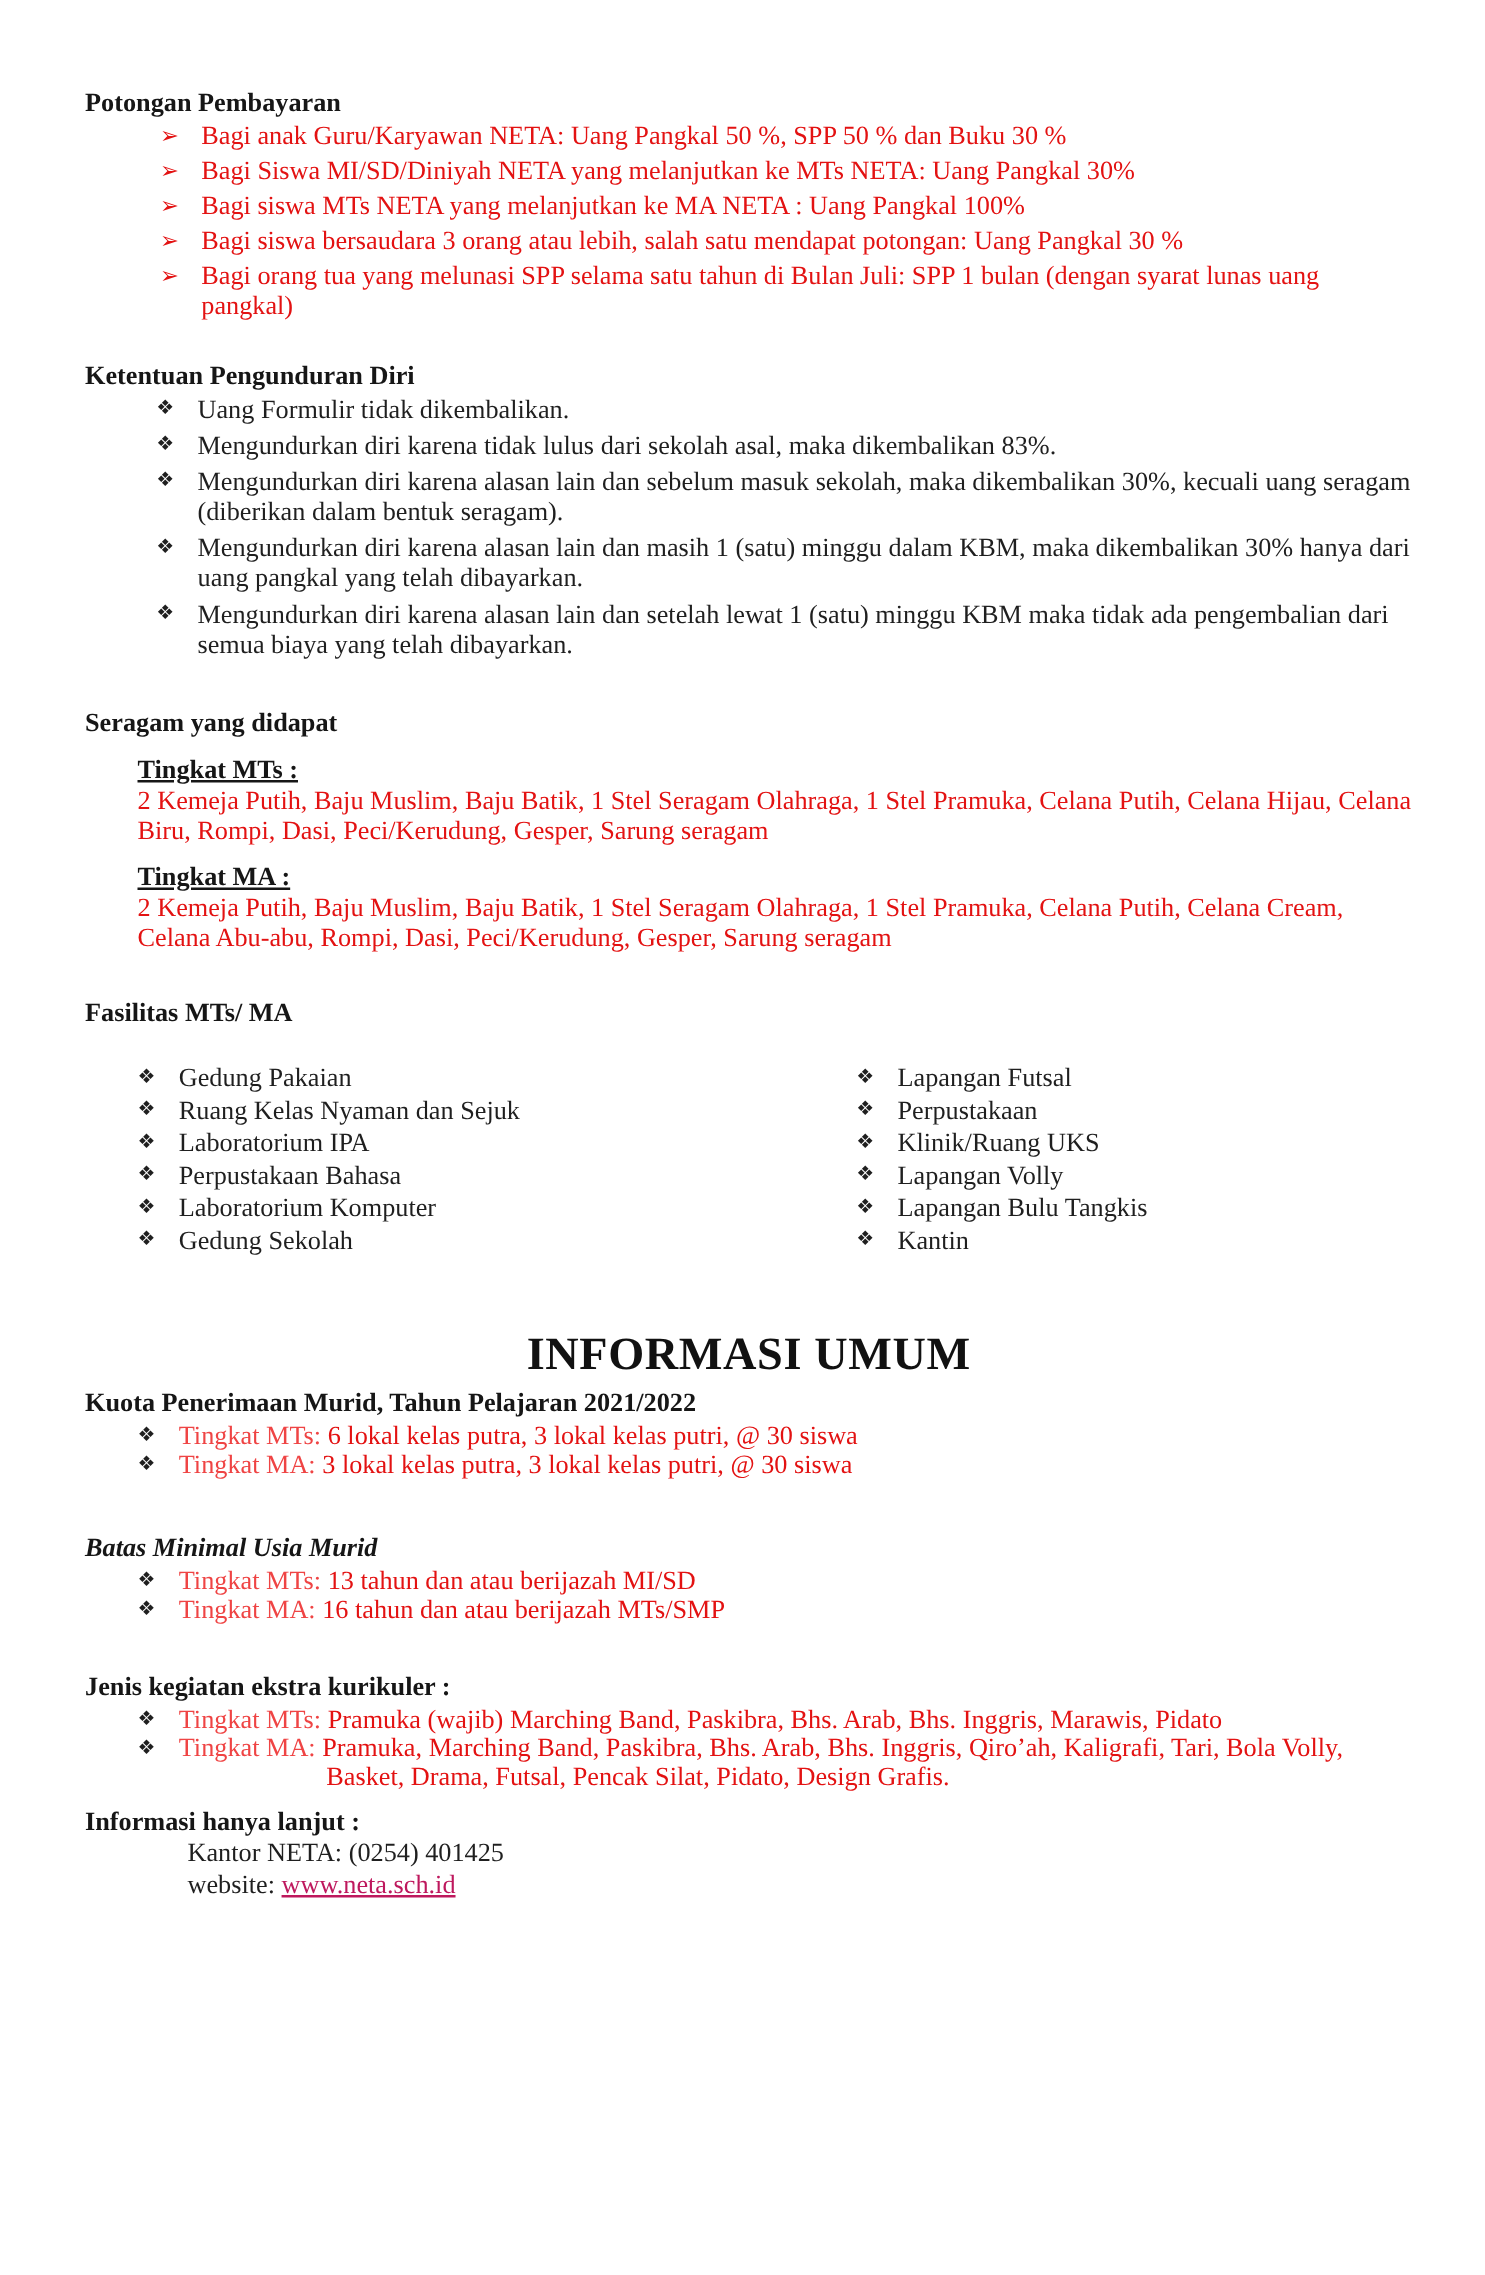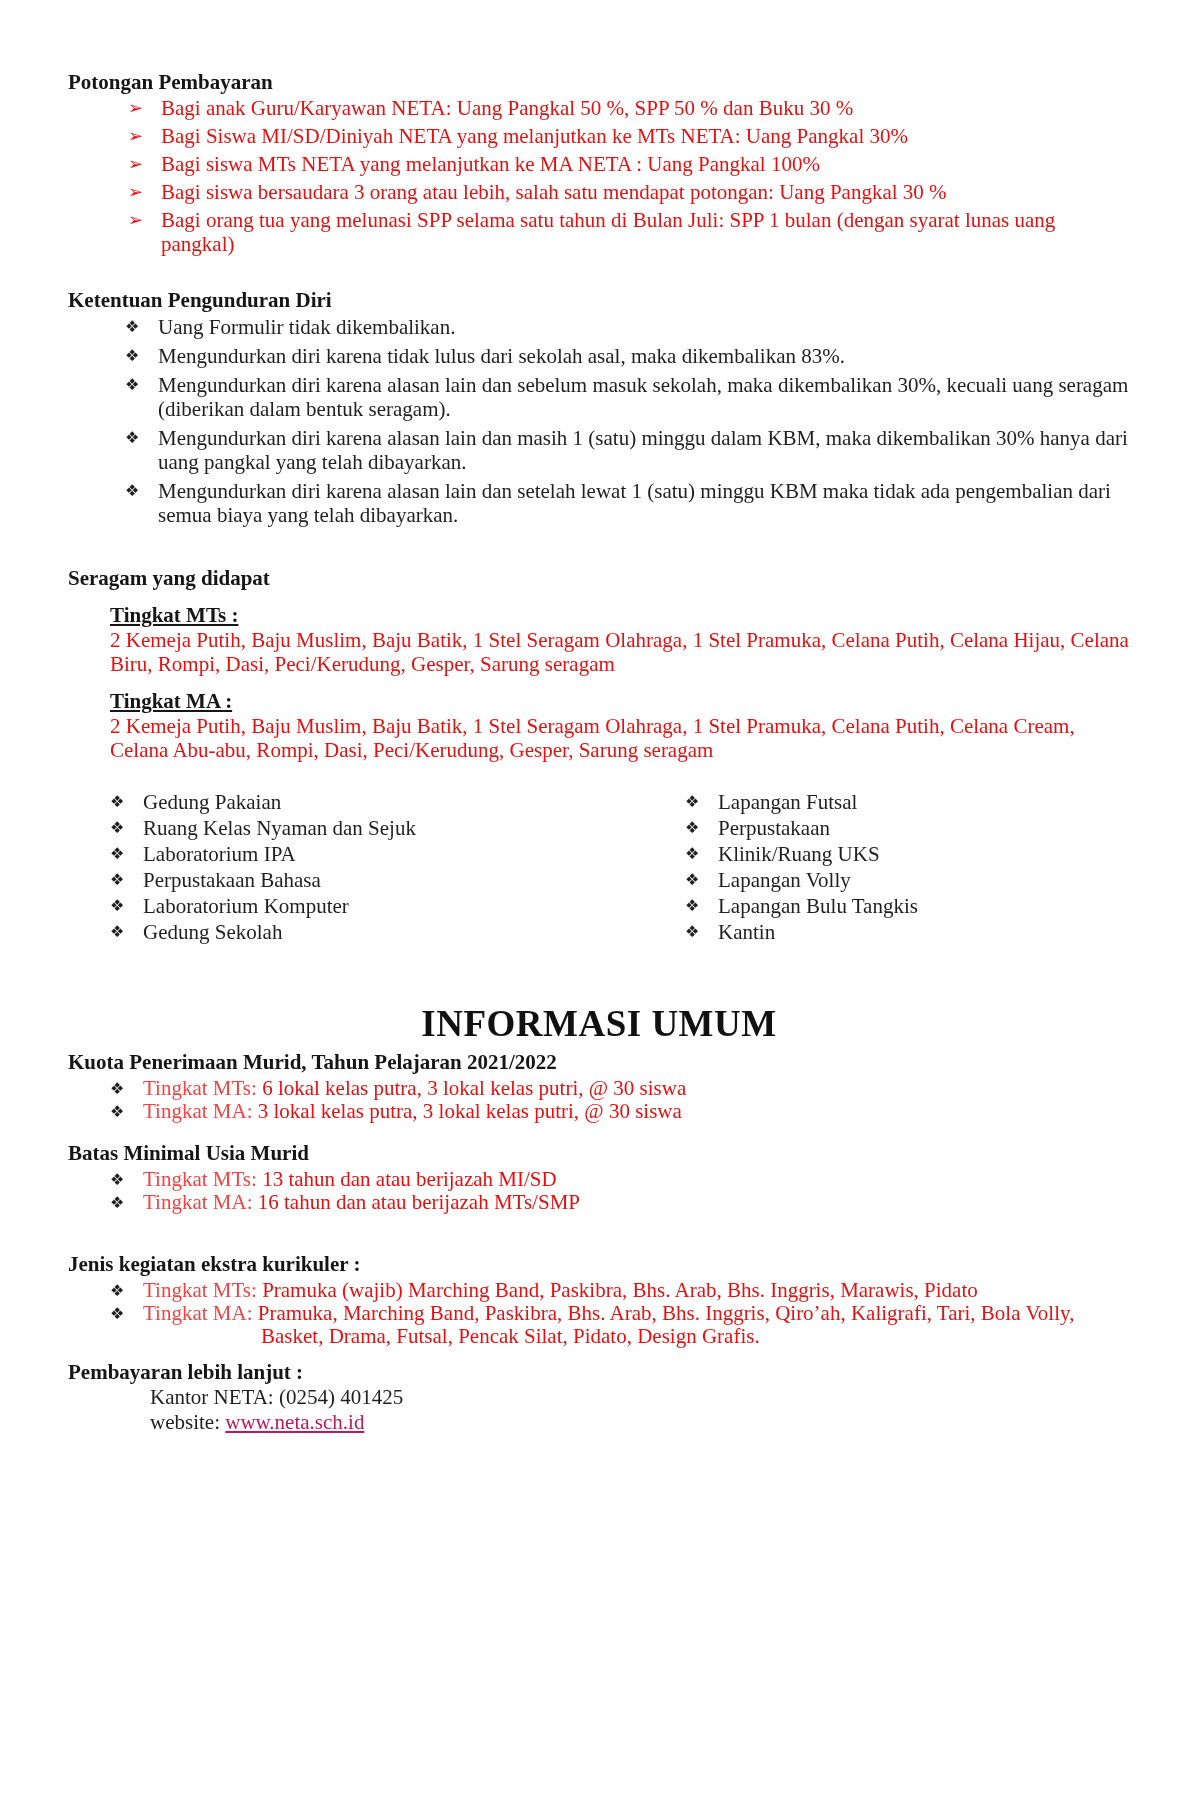--- a/index.html
+++ b/index.html
@@ -58,21 +58,21 @@
     margin-top: 62px;
     text-align: center;
     font-weight: bold;
     font-size: 37px;
     line-height: 34px;
     color: #111111;
     letter-spacing: 0.5px;
   }
   
   .h-kuota { margin-top: 9px; }
-  .h-batas { margin-top: 18px; }
+  .h-batas { margin-top: 43px; font-style: italic; }
   .h-ekstra { margin-top: 38px; }
   .info-list { margin: 3px 0 0 42px; line-height: 23px; }
   .info-list .b-diamond { line-height: 23px; }
   .lbl { color: #ef4444; }
   .val { color: #e31212; }
   .hang { padding-left: 118px; text-indent: -118px; }
   
   .h-kontak { margin-top: 12px; }
   .kontak-line { margin: 1px 0 0 82px; line-height: 24px; }
   .link {
@@ -134,20 +134,21 @@
         <span class="txt">Mengundurkan diri karena alasan lain dan setelah lewat 1 (satu) minggu KBM maka tidak ada pengembalian dari semua biaya yang telah dibayarkan.</span>
       </div>
     </div>
 
     <div class="hsec h-seragam">Seragam yang didapat</div>
     <div class="tingkat-label">Tingkat MTs :</div>
     <div class="seragam-text">2 Kemeja Putih, Baju Muslim, Baju Batik, 1 Stel Seragam Olahraga, 1 Stel Pramuka, Celana Putih, Celana Hijau, Celana Biru, Rompi, Dasi, Peci/Kerudung, Gesper, Sarung seragam</div>
     <div class="tingkat-label">Tingkat MA :</div>
     <div class="seragam-text">2 Kemeja Putih, Baju Muslim, Baju Batik, 1 Stel Seragam Olahraga, 1 Stel Pramuka, Celana Putih, Celana Cream, Celana Abu-abu, Rompi, Dasi, Peci/Kerudung, Gesper, Sarung seragam</div>
 
+    <div class="hsec h-fasilitas">Fasilitas MTs/ MA</div>
     <div class="fac-wrap">
       <div class="fac-col-left">
         <div class="row">
           <span class="b b-diamond">❖</span>
           <span class="txt">Gedung Pakaian</span>
         </div>
         <div class="row">
           <span class="b b-diamond">❖</span>
           <span class="txt">Ruang Kelas Nyaman dan Sejuk</span>
         </div>
@@ -227,18 +228,18 @@
       <div class="row">
         <span class="b b-diamond">❖</span>
         <span class="txt hang"><span class="lbl">Tingkat MTs: </span><span class="val">Pramuka (wajib) Marching Band, Paskibra, Bhs. Arab, Bhs. Inggris, Marawis, Pidato</span></span>
       </div>
       <div class="row">
         <span class="b b-diamond">❖</span>
         <span class="txt hang"><span class="lbl">Tingkat MA: </span><span class="val">Pramuka, Marching Band, Paskibra, Bhs. Arab, Bhs. Inggris, Qiro’ah, Kaligrafi, Tari, Bola Volly, Basket, Drama, Futsal, Pencak Silat, Pidato, Design Grafis.</span></span>
       </div>
     </div>
 
-    <div class="hsec h-kontak">Pembayaran lebih lanjut :</div>
+    <div class="hsec h-kontak">Informasi hanya lanjut :</div>
     <div class="kontak-line">Kantor NETA: (0254) 401425</div>
     <div class="kontak-line"><span>website: </span><a class="link">www.neta.sch.id</a></div>
 
   </div>
 </div>
 
 </body></html>

